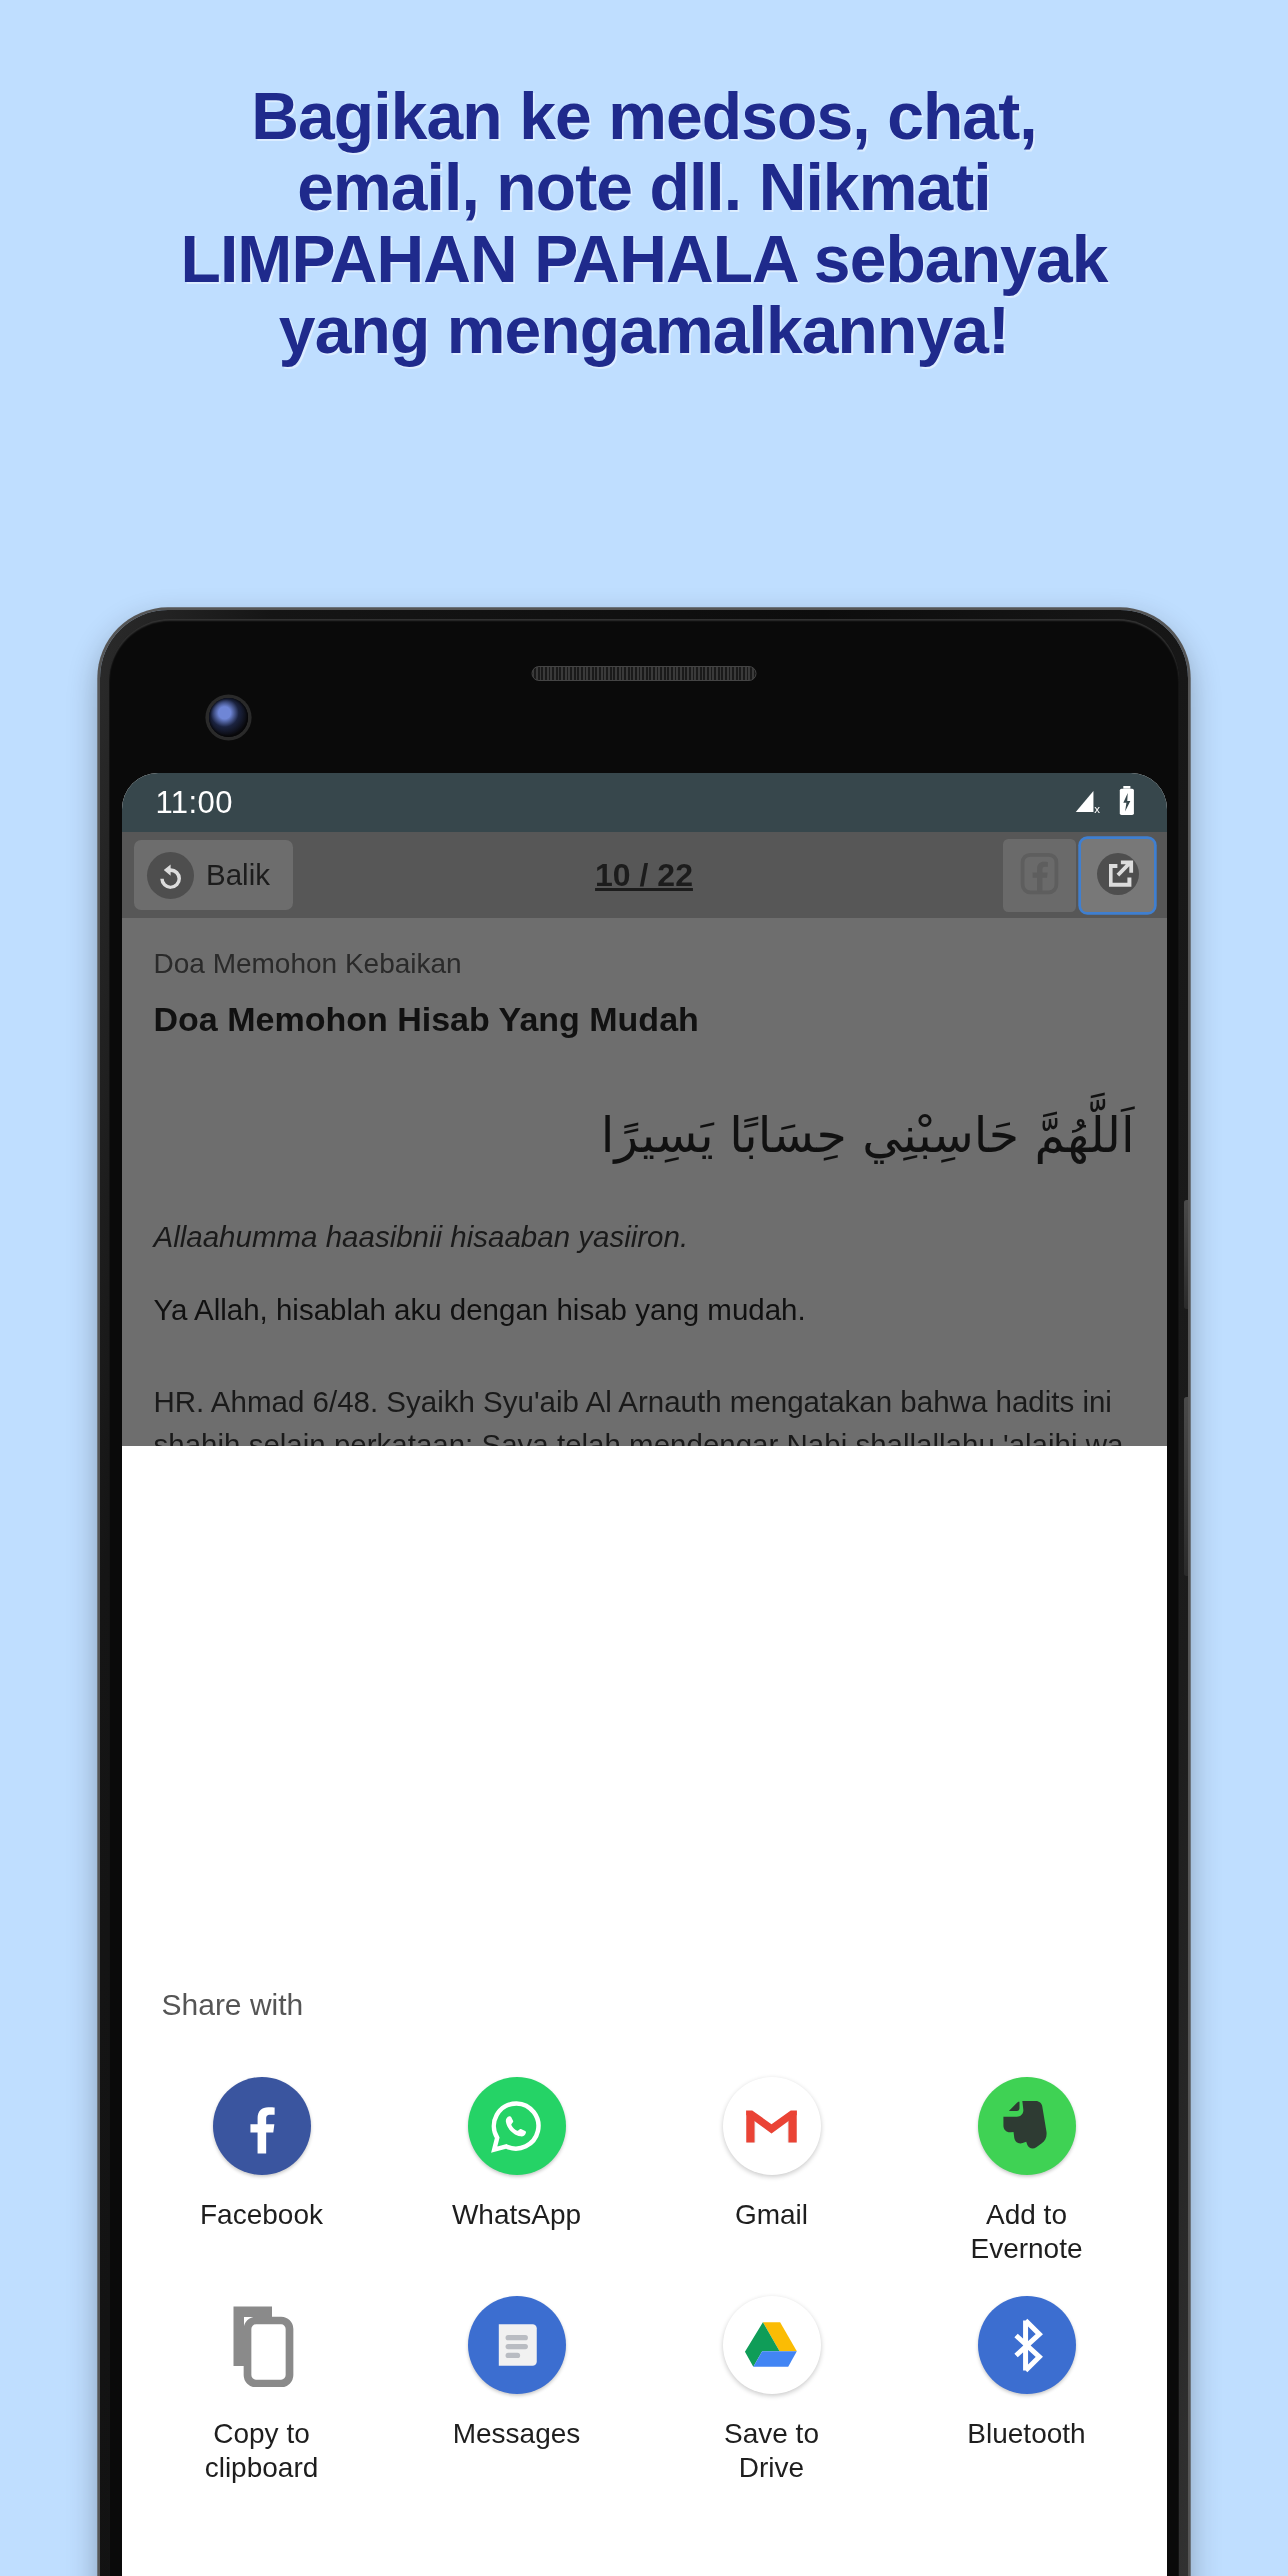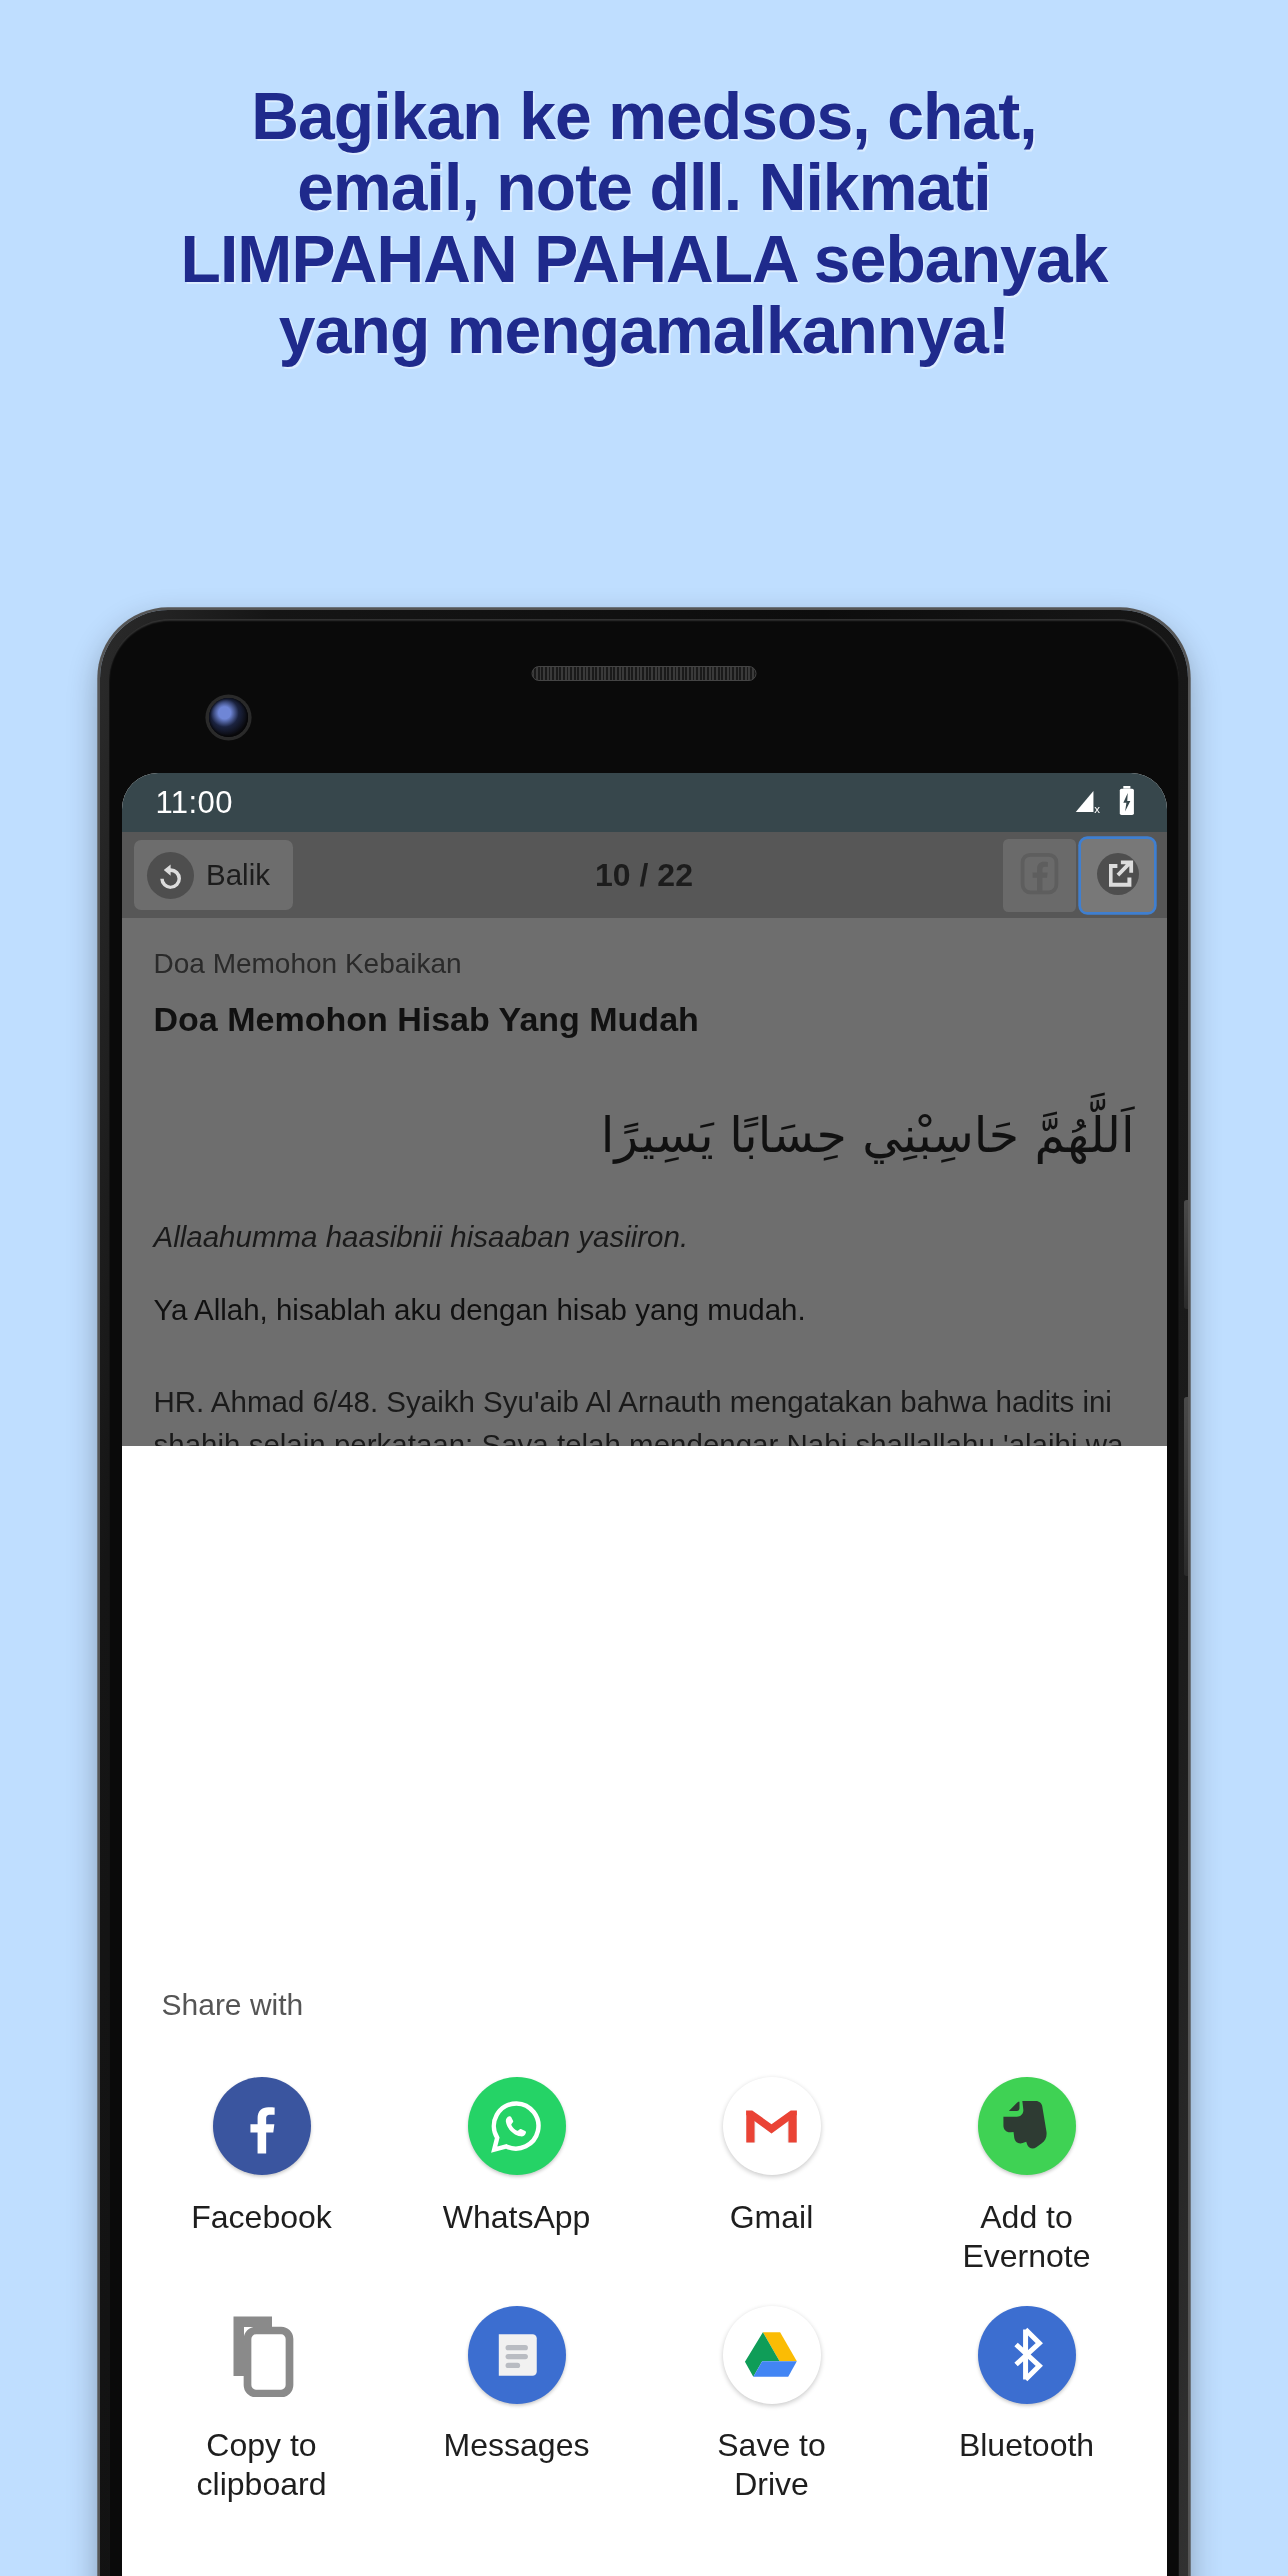--- a/index.html
+++ b/index.html
@@ -136,20 +136,21 @@
   }
   .btn-back-label { color: #1c1c1c; font-size: 29.5px; font-weight: normal; }
   .nav-counter {
     position: absolute;
     left: 0; right: 0;
     text-align: center;
     color: #1c1c1c;
     font-size: 32px;
     font-weight: bold;
     pointer-events: none;
+    text-decoration: underline;
   }
   .nav-actions { margin-left: auto; display: flex; align-items: center; gap: 5.4px; }
   .nav-icon-btn {
     width: 73px; height: 73px;
     background: #6a6a6a;
     border-radius: 5.4px;
     display: flex; align-items: center; justify-content: center;
   }
   .nav-icon-btn.focused {
     background: #787878;
@@ -204,21 +205,21 @@
     display: flex;
     flex-direction: column;
     align-items: center;
     gap: 19.7px;
   }
   .share-icon-wrap {
     width: 104px; height: 104px;
     display: flex; align-items: center; justify-content: center;
   }
   .share-label {
-    font-size: 32px;
+    font-size: 28px;
     color: #1e1e1e;
     text-align: center;
     line-height: 1.22;
     max-width: 161px;
   }
 
   
   .ic-circle { width: 98px; height: 98px; border-radius: 50%; display:flex; align-items:center; justify-content:center; box-shadow: 0 1.8px 3.6px rgba(0,0,0,.22); }
   .ic-fb { background: #3a559f; }
   .ic-wa { background: #25d366; }

